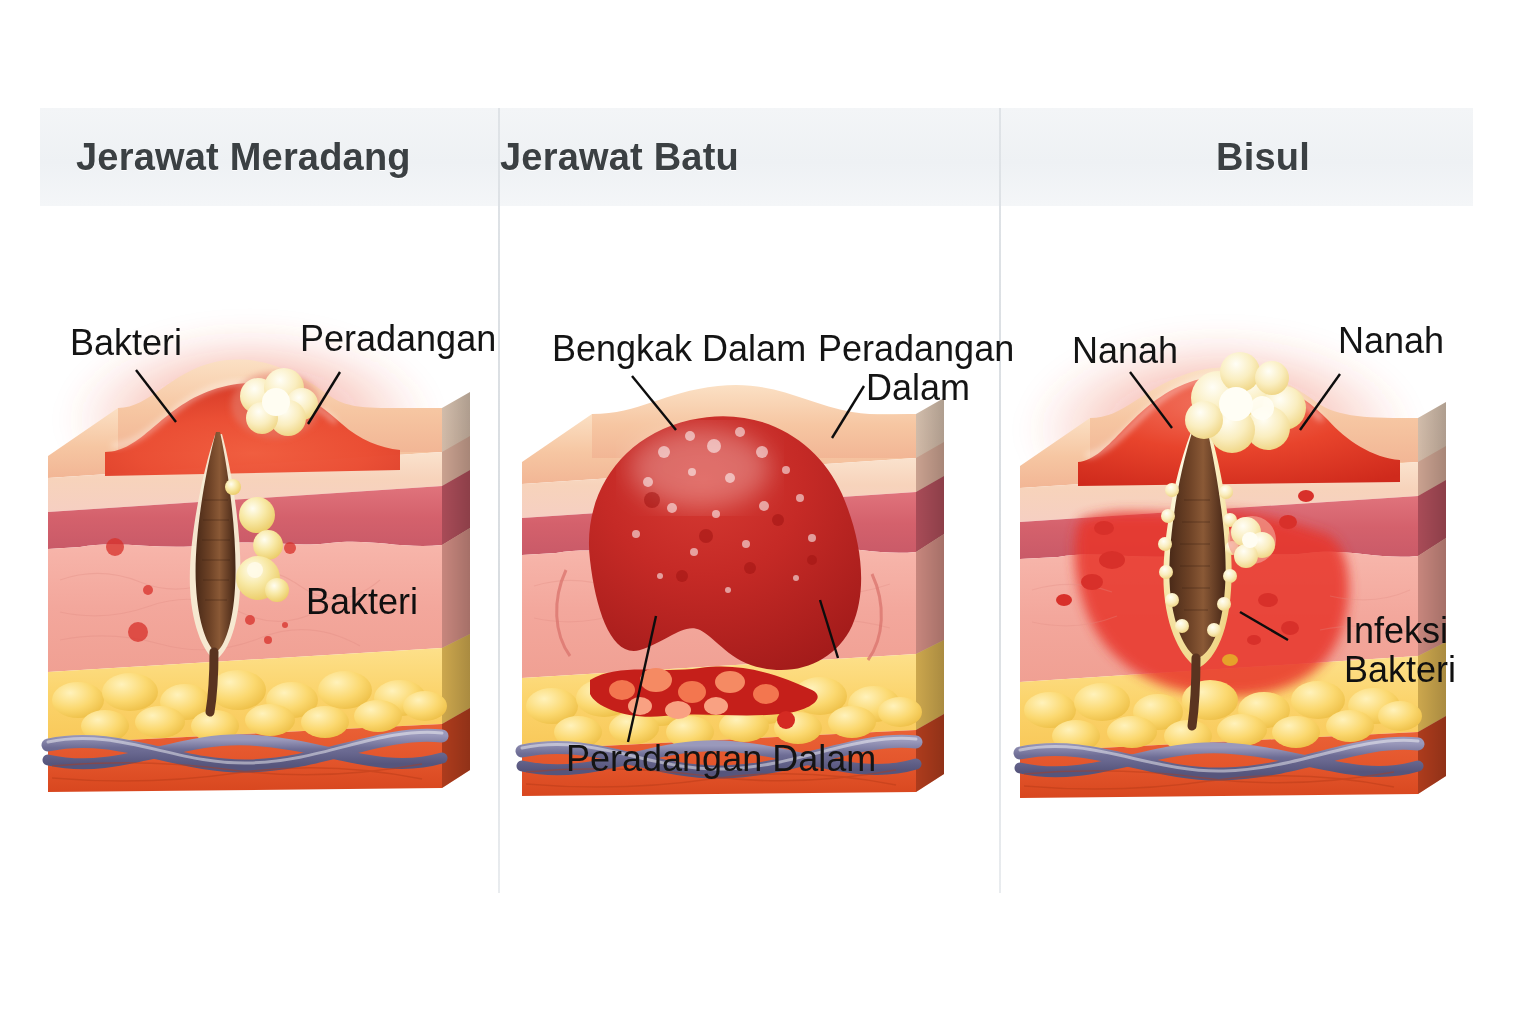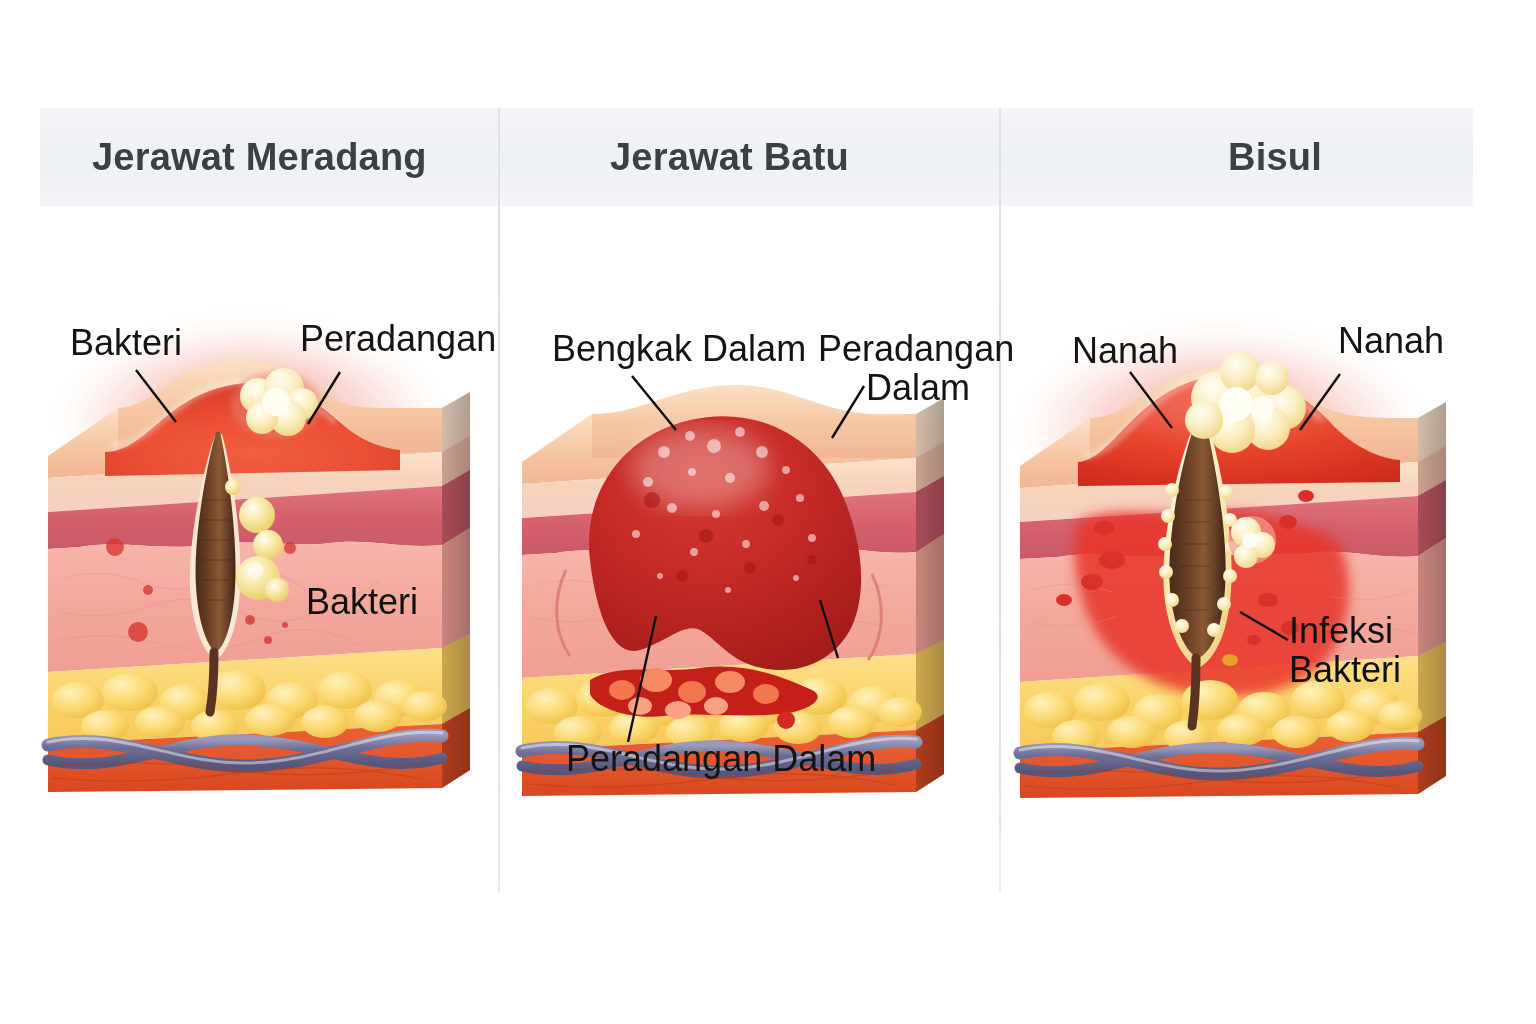--- a/index.html
+++ b/index.html
@@ -40,27 +40,27 @@
 
   
   svg.fig { position: absolute; left: 0; top: 0; overflow: visible; }
 </style>
 </head>
 <body>
 
 <div id="page">
 
   <div class="header-band">
-    <div class="header-cell" style="left:0;width:458px;padding-left:52px;">
+    <div class="header-cell" style="left:0;width:458px;padding-left:36px;">
       <span class="header-title">Jerawat Meradang</span>
     </div>
-    <div class="header-cell" style="left:460px;width:493px;padding-left:110px;">
+    <div class="header-cell" style="left:460px;width:493px;">
       <span class="header-title">Jerawat Batu</span>
     </div>
-    <div class="header-cell" style="left:960px;width:473px;padding-left:216px;margin-left:12px;">
+    <div class="header-cell" style="left:960px;width:473px;padding-left:216px;">
       <span class="header-title">Bisul</span>
     </div>
   </div>
 
   <div class="vdiv" style="left:498px;"></div>
   <div class="vdiv" style="left:999px;"></div>
 
   <svg class="fig" width="1536" height="1024" viewBox="0 0 1536 1024">
     <defs>
 
@@ -544,16 +544,16 @@
   <div class="lbl" style="left:300px; top:320px;">Peradangan</div>
   <div class="lbl inner" style="left:306px; top:583px;">Bakteri</div>
 
   <div class="lbl" style="left:552px; top:330px;">Bengkak Dalam</div>
   <div class="lbl" style="left:818px; top:330px; text-align:right; width:152px;">Peradangan
 Dalam</div>
   <div class="lbl" style="left:566px; top:740px;">Peradangan Dalam</div>
 
   <div class="lbl" style="left:1072px; top:332px;">Nanah</div>
   <div class="lbl" style="left:1338px; top:322px;">Nanah</div>
-  <div class="lbl inner" style="left:1289px; top:612px;">Infeksi
+  <div class="lbl inner" style="left:1344px; top:612px;">Infeksi
 Bakteri</div>
 
 </div>
 
 </body></html>

